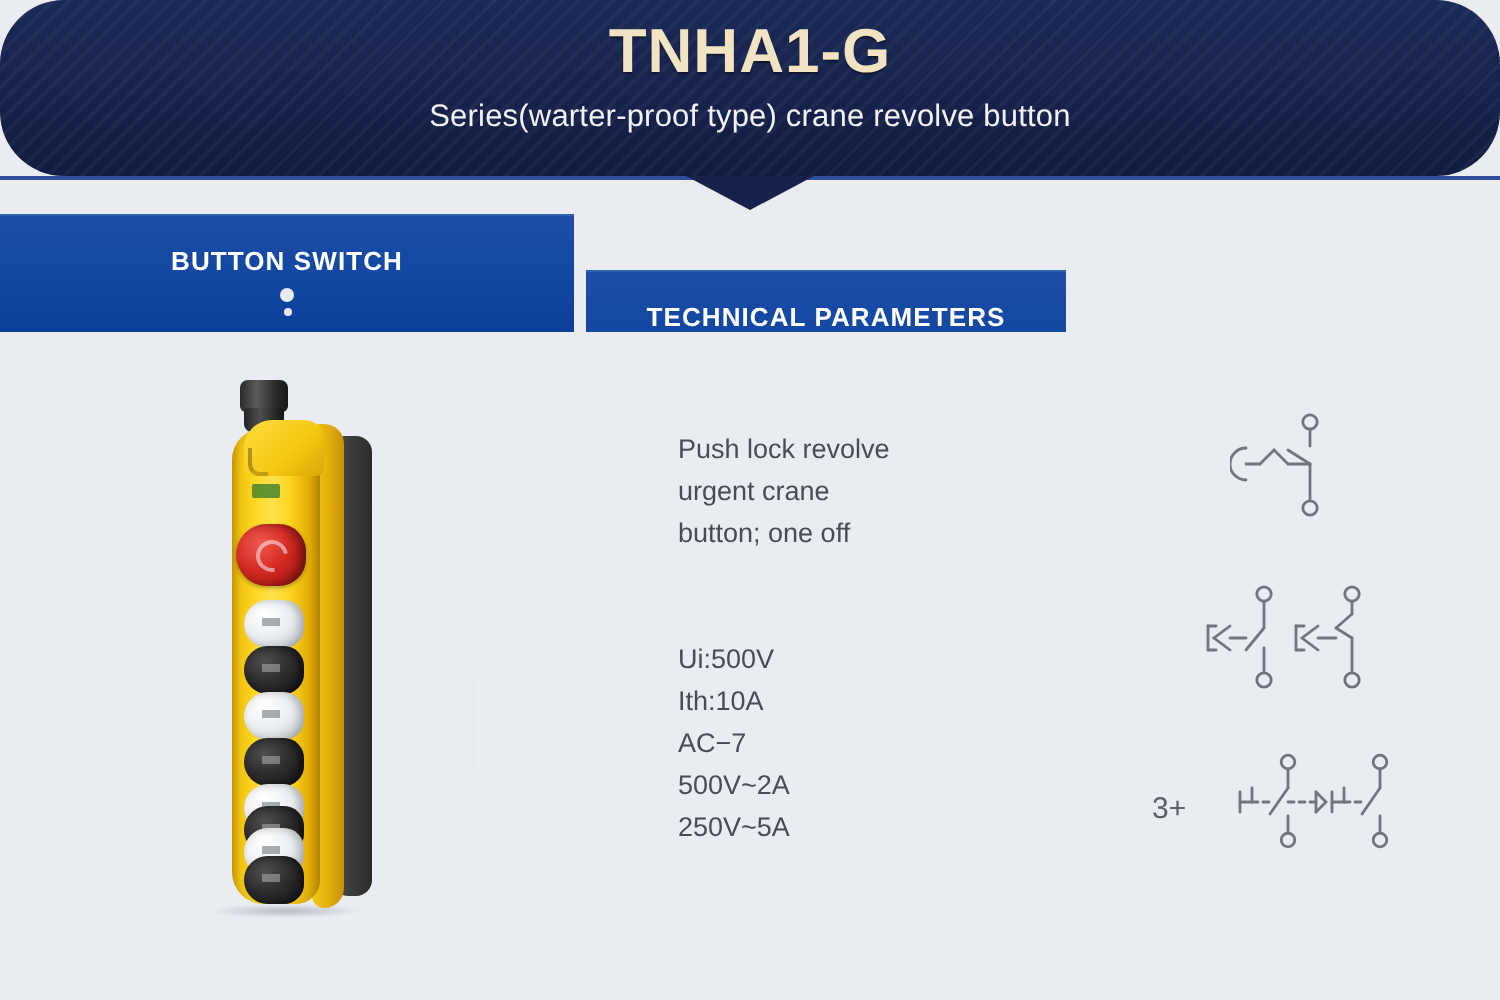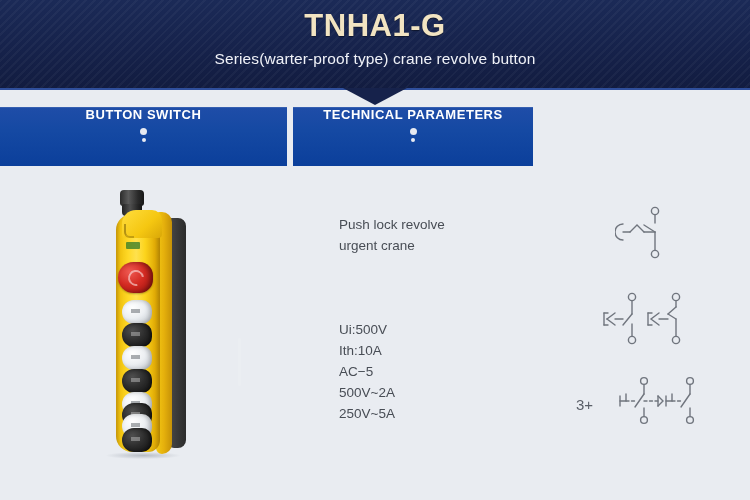--- a/index.html
+++ b/index.html
@@ -27,20 +27,21 @@
     width: 750px;
     height: 88px;
     background:
       repeating-linear-gradient(135deg,
         rgba(255,255,255,0.035) 0px,
         rgba(255,255,255,0.035) 2px,
         rgba(0,0,0,0.0) 2px,
         rgba(0,0,0,0.0) 6px),
       linear-gradient(180deg, #1b2a57 0%, #16224b 55%, #121c40 100%);
     overflow: visible;
+    border-radius: 32px;
   }
   .header-inner {
     position: absolute;
     left: 0; top: 0;
     width: 750px;
     height: 88px;
     display: flex;
     flex-direction: column;
     align-items: center;
     justify-content: flex-start;
@@ -92,24 +93,25 @@
   .tab {
     position: relative;
     height: 59px;
     background: linear-gradient(180deg, #1f4da8 0%, #1549a3 40%, #0b3f9b 100%);
     box-shadow: inset 0 1px 0 rgba(255,255,255,0.10);
     box-sizing: border-box;
     display: flex;
     flex-direction: column;
     align-items: center;
     justify-content: flex-start;
+    padding-top: 16px;
     cursor: pointer;
   }
   .tab.t0 { width: 287px; }
-  .tab.t1 { width: 240px; }
+  .tab.t1 { width: 240px; margin-top: 28px; }
   .tab.t2 { width: 211px; }
   .tab-label {
     font-size: 13px;
     font-weight: bold;
     color: #ffffff;
     letter-spacing: 0.55px;
     line-height: 15px;
     white-space: nowrap;
   }
   .tab-dots {
@@ -390,25 +392,26 @@
         <div class="btn black" style="top:238px">
             <div class="btn-arrow"></div>
           </div>
       </div>
     </div>
 
     <div class="text-col">
       <div class="text-block b1">
         <div class="line">Push lock revolve</div>
         <div class="line">urgent crane</div>
+        <div class="line">button; one off</div>
       </div>
       <div class="text-block b2">
         <div class="line">Ui:500V</div>
         <div class="line">Ith:10A</div>
-        <div class="line">AC−5</div>
+        <div class="line">AC−7</div>
         <div class="line">500V~2A</div>
         <div class="line">250V~5A</div>
       </div>
     </div>
 
     <div class="schem-col">
 
       <div class="schem s1">
         <svg width="56" height="54" viewBox="0 0 56 54" fill="none" stroke="#70757e" stroke-width="1.4" stroke-linecap="round">
           <circle cx="40" cy="5" r="3.6"></circle>

